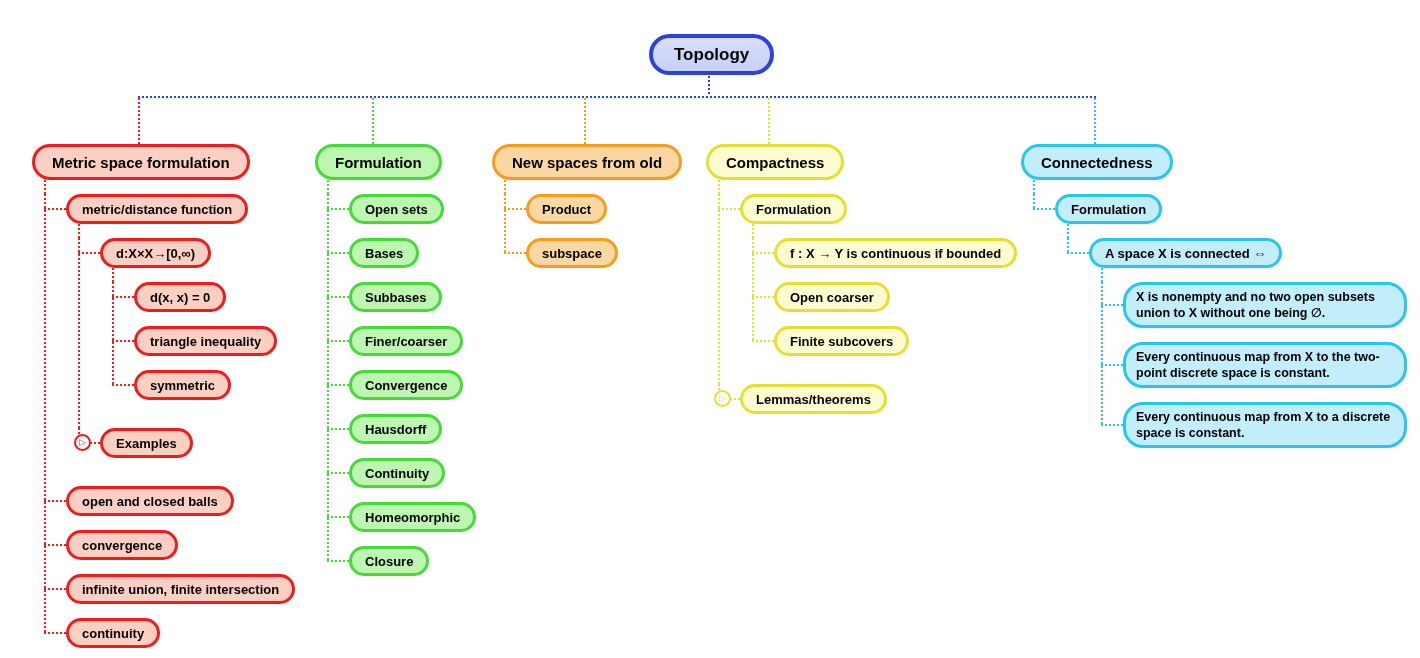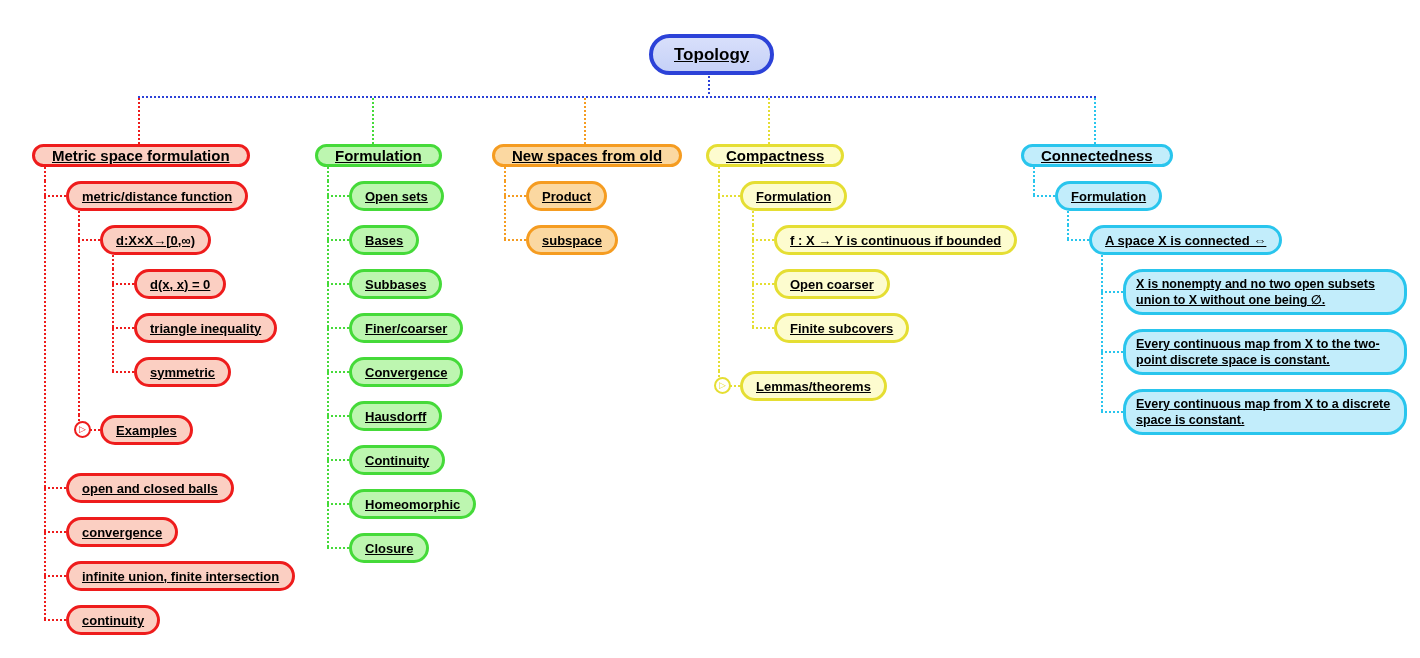--- a/index.html
+++ b/index.html
@@ -10,22 +10,22 @@
   .blue   {--c:#2c42d8;--fill:#ccd6f8;}
   .red    {--c:#ee1c1c;--fill:#fbcfc2;}
   .green  {--c:#45da39;--fill:#bdf6b0;}
   .orange {--c:#f59c21;--fill:#fbd8a1;}
   .yellow {--c:#e5de33;--fill:#fdfccf;}
   .cyan   {--c:#29c5ed;--fill:#c2edfb;}
 
   
   .node{display:flex;width:fit-content;align-items:center;justify-content:center;
         box-sizing:border-box;border:3px solid var(--c);background:var(--fill);
-        border-radius:19px;font-weight:bold;white-space:nowrap;text-decoration:underline;}
-  .node.h{height:23px;padding:0 17px;font-size:15px;}
+        border-radius:19px;font-weight:bold;white-space:nowrap;}
+  .node.h{height:36px;padding:0 17px;font-size:15px;}
   .node.c{height:30px;padding:8px 13px;font-size:13px;}
   .node.tall{min-height:46px;width:284px;white-space:normal;text-align:left;
              line-height:1.3;padding:3px 10px;font-size:12.5px;border-radius:20px;}
 
   .root-node{position:absolute;left:649px;top:34px;height:41px;padding:0 21px;
              font-size:17px;border-width:4px;border-radius:21px;
              background:linear-gradient(#d8dffb,#c6d1f7);}
 
   
   .hline{position:absolute;height:2px;

